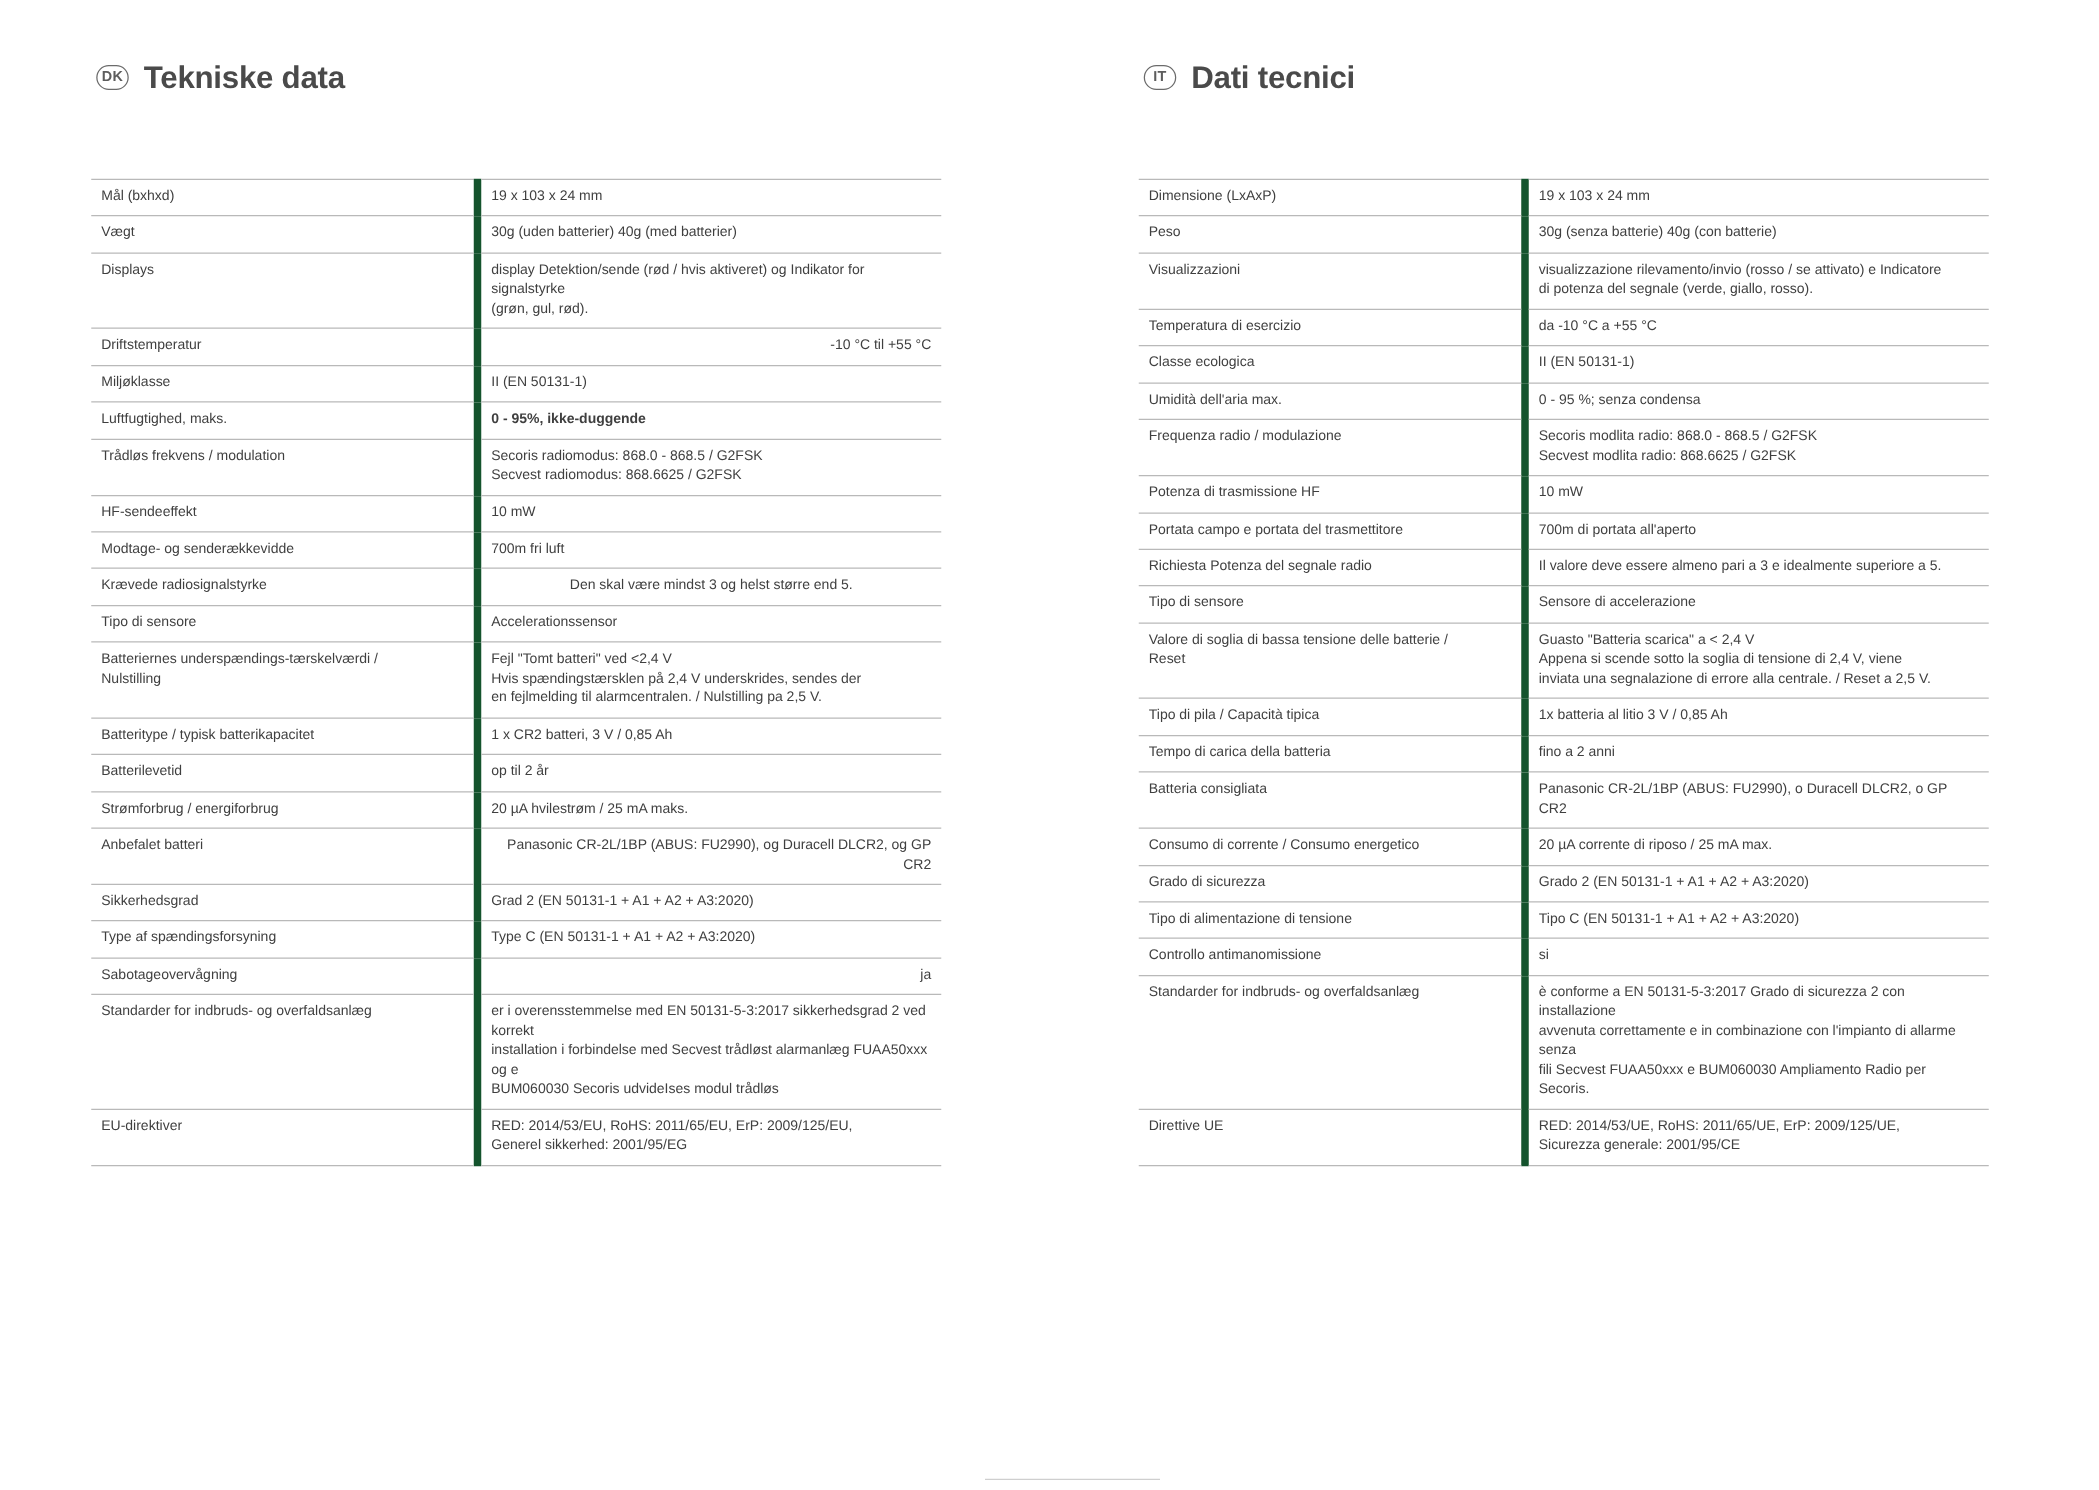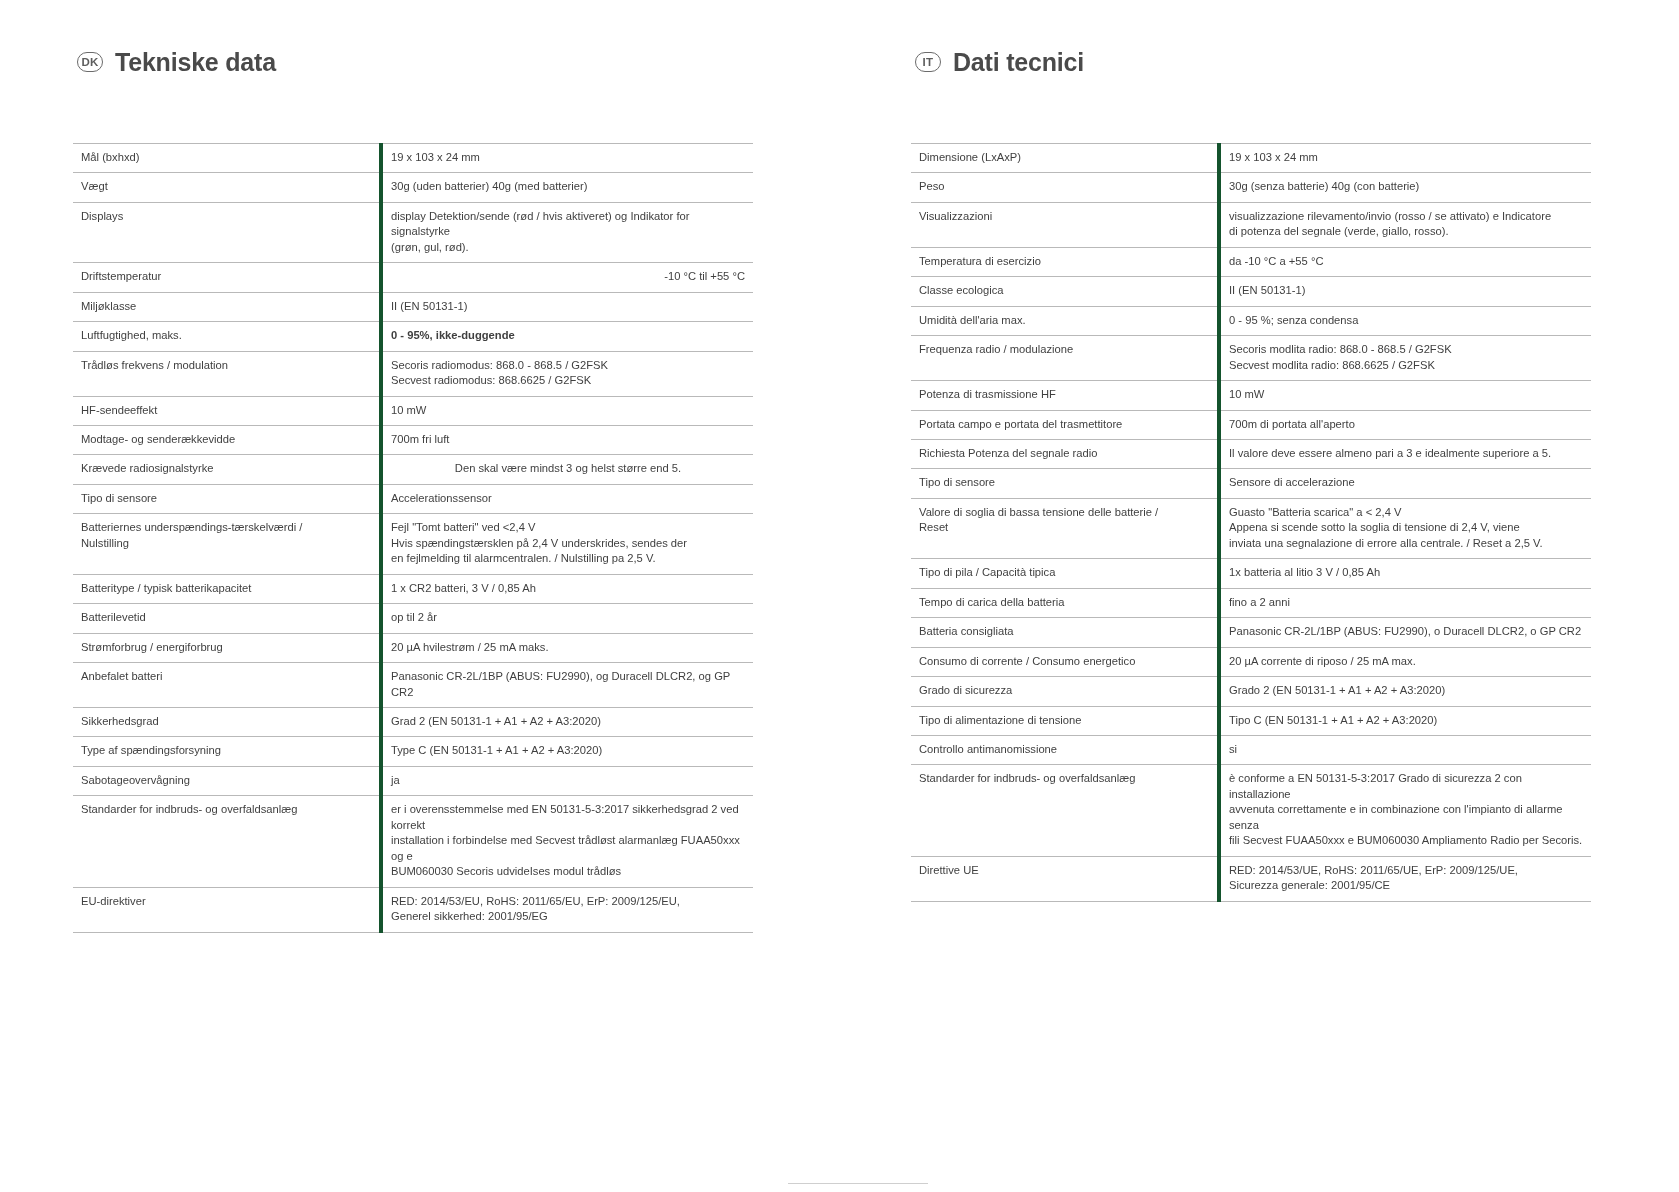--- a/index.html
+++ b/index.html
@@ -76,21 +76,21 @@
     color: #3f3f3f;
     vertical-align: top;
     padding: 6px 8px 7px 8px;
     border-bottom: 1px solid #b9b9b9;
   }
   table.spec tr:first-child td {
     border-top: 1px solid #b9b9b9;
   }
   td.key {
     width: 290px;
-    border-right: 4px solid #14532d;
+    border-right: 6px solid #14532d;
     padding-left: 9px;
   }
   td.val {
     padding-left: 13px;
   }
   .footer-line {
     position: absolute;
     left: 50%;
     transform: translateX(-50%);
     bottom: 8px;
@@ -171,33 +171,33 @@
           <tr>
             <td class="key" style="white-space: pre-line;">Batterilevetid</td>
             <td class="val" style="white-space: pre-line;">op til 2 år</td>
           </tr>
           <tr>
             <td class="key" style="white-space: pre-line;">Strømforbrug / energiforbrug</td>
             <td class="val" style="white-space: pre-line;">20 µA hvilestrøm / 25 mA maks.</td>
           </tr>
           <tr>
             <td class="key" style="white-space: pre-line;">Anbefalet batteri</td>
-            <td class="val" style="white-space: pre-line;">Panasonic CR-2L/1BP (ABUS: FU2990), og Duracell DLCR2, og GP CR2</td>
+            <td class="val" style="white-space: pre-line; text-align: right;">Panasonic CR-2L/1BP (ABUS: FU2990), og Duracell DLCR2, og GP CR2</td>
           </tr>
           <tr>
             <td class="key" style="white-space: pre-line;">Sikkerhedsgrad</td>
             <td class="val" style="white-space: pre-line;">Grad 2 (EN 50131-1 + A1 + A2 + A3:2020)</td>
           </tr>
           <tr>
             <td class="key" style="white-space: pre-line;">Type af spændingsforsyning</td>
             <td class="val" style="white-space: pre-line;">Type C (EN 50131-1 + A1 + A2 + A3:2020)</td>
           </tr>
           <tr>
             <td class="key" style="white-space: pre-line;">Sabotageovervågning</td>
-            <td class="val" style="white-space: pre-line;">ja</td>
+            <td class="val" style="white-space: pre-line; text-align: right;">ja</td>
           </tr>
           <tr>
             <td class="key" style="white-space: pre-line;">Standarder for indbruds- og overfaldsanlæg</td>
             <td class="val" style="white-space: pre-line;">er i overensstemmelse med EN 50131-5-3:2017  sikkerhedsgrad 2 ved korrekt
 installation i forbindelse med Secvest trådløst alarmanlæg FUAA50xxx og  e
 BUM060030 Secoris udvideIses modul trådløs</td>
           </tr>
           <tr>
             <td class="key" style="white-space: pre-line;">EU-direktiver</td>
             <td class="val" style="white-space: pre-line;">RED: 2014/53/EU, RoHS: 2011/65/EU, ErP: 2009/125/EU,

